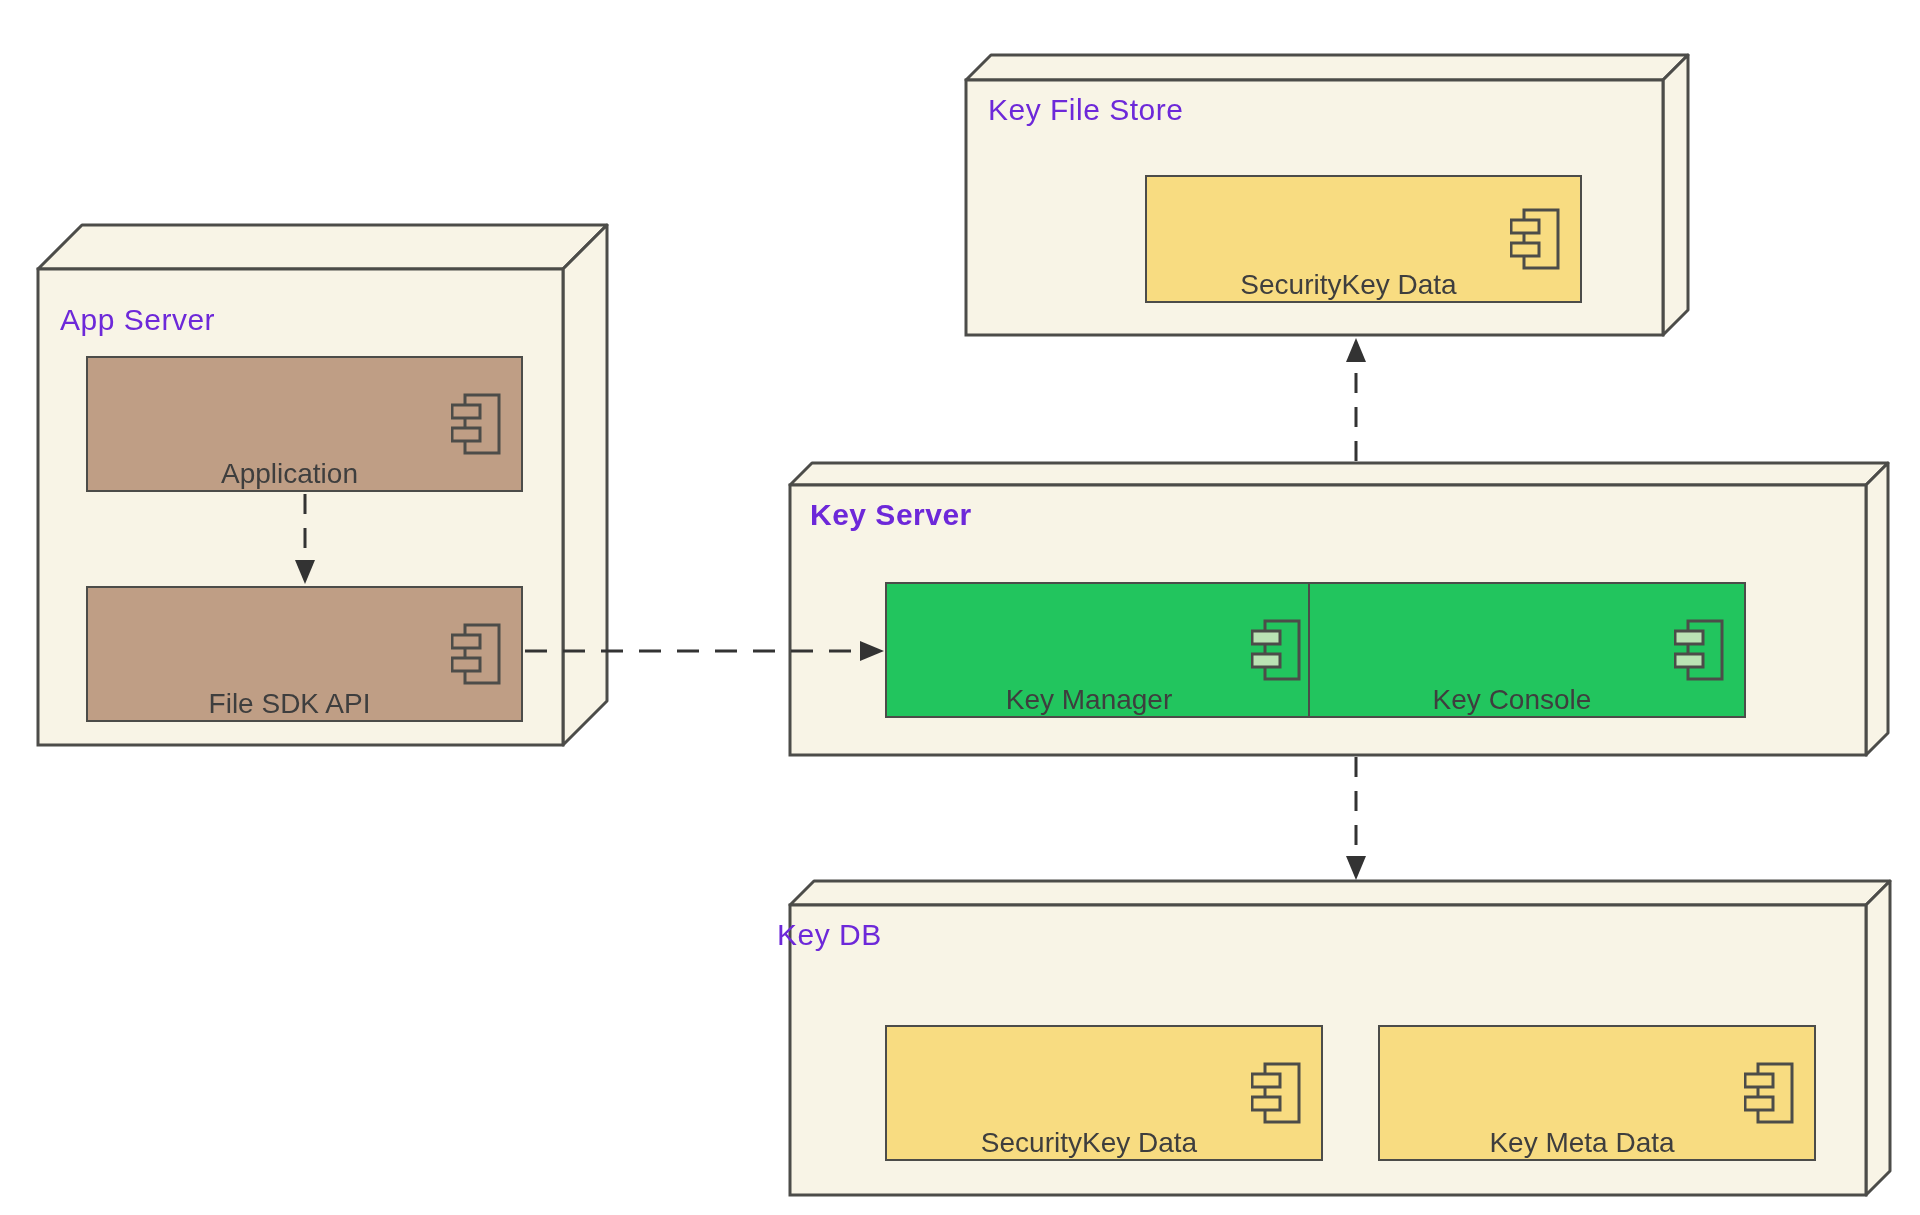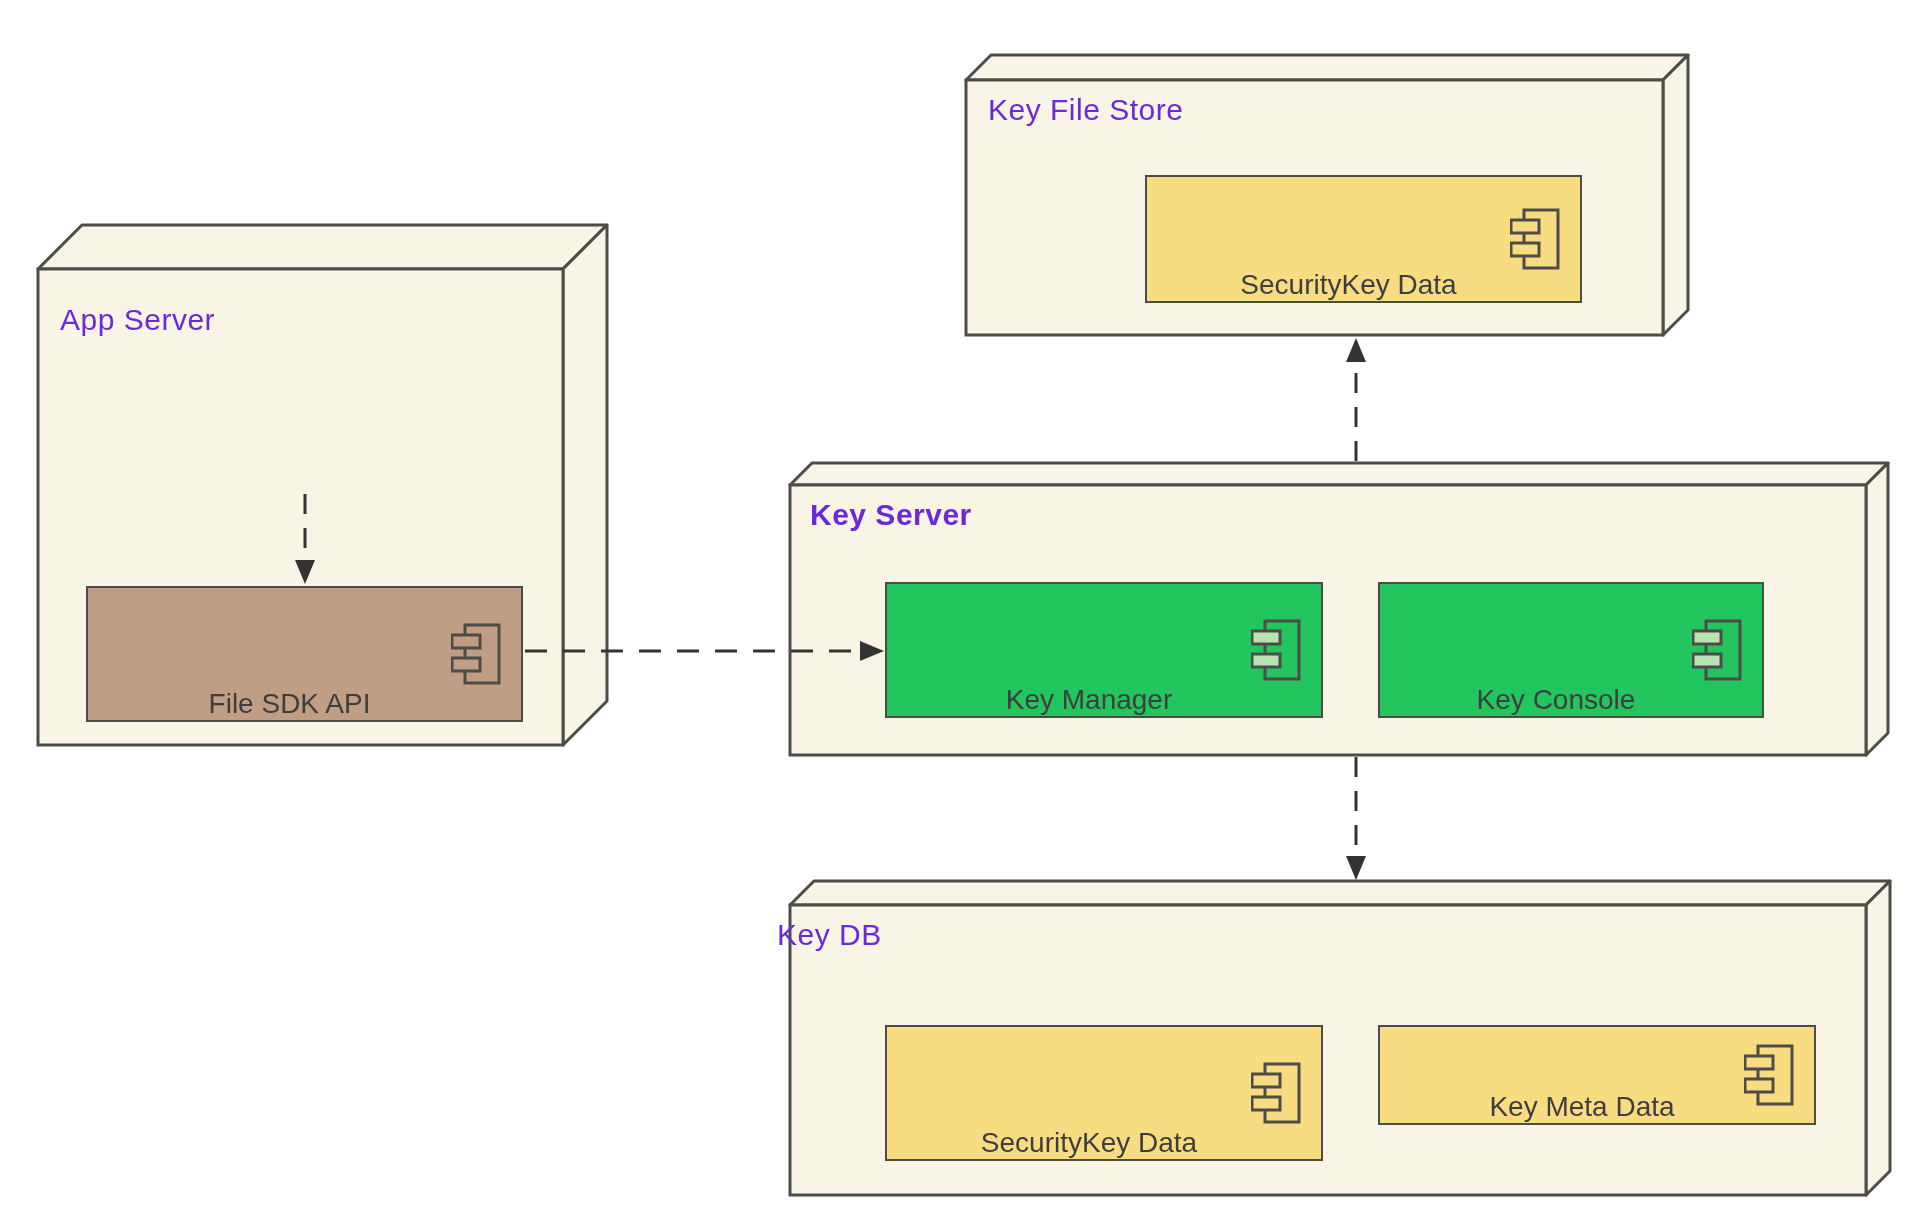--- a/index.html
+++ b/index.html
@@ -77,20 +77,28 @@
       <path d="M1356,757 L1356,862" fill="none" stroke-width="3" stroke-dasharray="20 14"></path>
       <polygon points="1356,880 1346,856 1366,856" stroke="none"></polygon>
     </g>
   </svg>
 
   <div class="node-title" style="left:60px;top:282px;margin-top:21px;">App Server</div>
   <div class="node-title" style="left:988px;top:93px;">Key File Store</div>
   <div class="node-title" style="left:810px;top:498px;font-weight:bold;">Key Server</div>
   <div class="node-title" style="left:777px;top:918px;">Key DB</div>
 
+  <div class="component brown" style="left:86px;top:356px;width:437px;height:136px;">
+    <span class="c-label">Application</span>
+    <svg class="icon" width="50" height="62" viewBox="0 0 50 62">
+      <rect class="c-main" x="14" y="2" width="34" height="58"></rect>
+      <rect class="c-tab" x="1" y="12" width="28" height="13"></rect>
+      <rect class="c-tab" x="1" y="35" width="28" height="13"></rect>
+    </svg>
+  </div>
 
   <div class="component brown" style="left:86px;top:586px;width:437px;height:136px;">
     <span class="c-label">File SDK API</span>
     <svg class="icon" width="50" height="62" viewBox="0 0 50 62">
       <rect class="c-main" x="14" y="2" width="34" height="58"></rect>
       <rect class="c-tab" x="1" y="12" width="28" height="13"></rect>
       <rect class="c-tab" x="1" y="35" width="28" height="13"></rect>
     </svg>
   </div>
 
@@ -105,39 +113,39 @@
 
   <div class="component green" style="left:885px;top:582px;width:438px;height:136px;">
     <span class="c-label">Key Manager</span>
     <svg class="icon" width="50" height="62" viewBox="0 0 50 62">
       <rect class="c-main" x="14" y="2" width="34" height="58"></rect>
       <rect class="c-tab" x="1" y="12" width="28" height="13"></rect>
       <rect class="c-tab" x="1" y="35" width="28" height="13"></rect>
     </svg>
   </div>
 
-  <div class="component green" style="left:1378px;top:582px;width:386px;height:136px;">
+  <div class="component green" style="left:1308px;top:582px;width:438px;height:136px;">
     <span class="c-label">Key Console</span>
     <svg class="icon" width="50" height="62" viewBox="0 0 50 62">
       <rect class="c-main" x="14" y="2" width="34" height="58"></rect>
       <rect class="c-tab" x="1" y="12" width="28" height="13"></rect>
       <rect class="c-tab" x="1" y="35" width="28" height="13"></rect>
     </svg>
   </div>
 
   <div class="component yellow" style="left:885px;top:1025px;width:438px;height:136px;">
     <span class="c-label">SecurityKey Data</span>
     <svg class="icon" width="50" height="62" viewBox="0 0 50 62">
       <rect class="c-main" x="14" y="2" width="34" height="58"></rect>
       <rect class="c-tab" x="1" y="12" width="28" height="13"></rect>
       <rect class="c-tab" x="1" y="35" width="28" height="13"></rect>
     </svg>
   </div>
 
-  <div class="component yellow" style="left:1378px;top:1025px;width:438px;height:100px;">
+  <div class="component yellow" style="left:1378px;top:1025px;width:438px;height:136px;">
     <span class="c-label">Key Meta Data</span>
     <svg class="icon" width="50" height="62" viewBox="0 0 50 62">
       <rect class="c-main" x="14" y="2" width="34" height="58"></rect>
       <rect class="c-tab" x="1" y="12" width="28" height="13"></rect>
       <rect class="c-tab" x="1" y="35" width="28" height="13"></rect>
     </svg>
   </div>
 
 
 </div>

